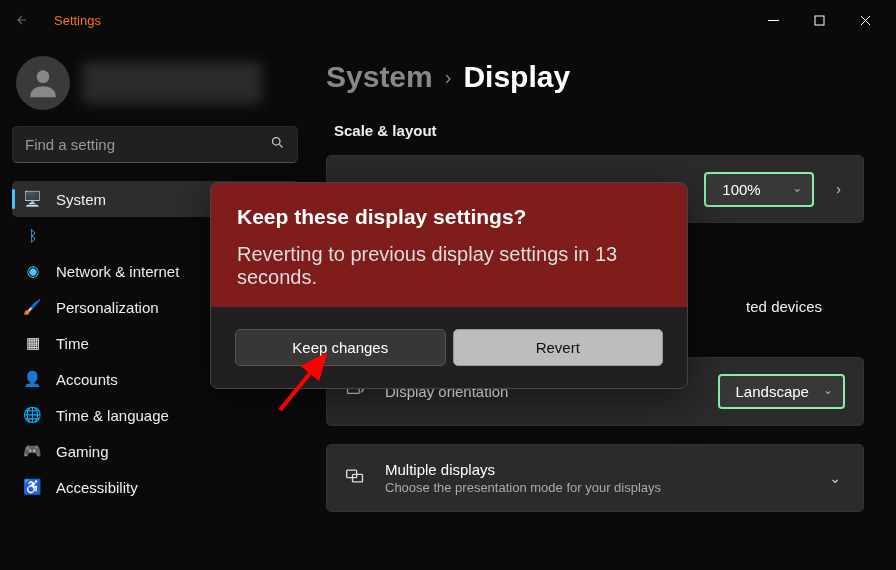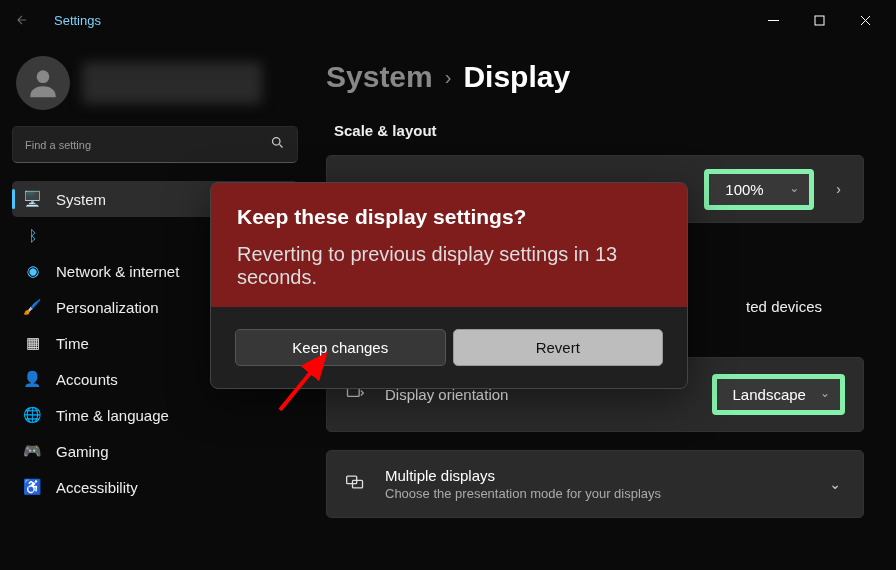--- a/index.html
+++ b/index.html
@@ -1,33 +1,33 @@
 <!DOCTYPE html>
 <html><head>
 <meta charset="utf-8">
 <style>
 * { margin: 0; padding: 0; box-sizing: border-box; font-family: "Segoe UI", sans-serif; }
 body { background: #0a0a0a; color: #fff; width: 896px; height: 570px; overflow: hidden; position: relative; }
 
 .titlebar { height: 40px; display: flex; align-items: center; padding: 0 8px; }
 .back-btn { width: 28px; height: 28px; display: flex; align-items: center; justify-content: center; color: #666; }
-.app-title { margin-left: 18px; font-size: 13px; color: #7dd3fc; }
+.app-title { margin-left: 18px; font-size: 13px; color: #f97316; }
 .window-controls { margin-left: auto; display: flex; }
 .wc { width: 46px; height: 32px; display: flex; align-items: center; justify-content: center; color: #fff; }
 
 .content { display: flex; height: calc(100% - 40px); }
 
 .sidebar { width: 310px; padding: 8px 12px 0 12px; }
 .profile { display: flex; align-items: center; gap: 12px; padding: 8px 4px 16px 4px; }
 .avatar { width: 54px; height: 54px; border-radius: 50%; background: #3a3a3a; display: flex; align-items: center; justify-content: center; }
 .avatar svg { fill: #888; }
 .profile-text { filter: blur(6px); background: #2a2a2a; width: 180px; height: 42px; border-radius: 3px; }
 
 .search-box { display: flex; align-items: center; background: #202020; border: 1px solid #2a2a2a; border-bottom: 1px solid #555; border-radius: 5px; padding: 8px 12px; margin-bottom: 18px; }
-.search-box input { flex: 1; background: transparent; border: none; color: #ccc; font-size: 11px; outline: none; }
+.search-box input { flex: 1; background: transparent; border: none; color: #ccc; font-size: 15px; outline: none; }
 .search-box input::placeholder { color: #999; }
 
 .nav { list-style: none; }
 .nav-item { display: flex; align-items: center; gap: 14px; padding: 9px 12px; border-radius: 5px; font-size: 15px; color: #eee; position: relative; }
 .nav-item.selected { background: #2d2d2d; }
 .nav-item.selected::before { content: ""; position: absolute; left: 0; top: 8px; bottom: 8px; width: 3px; background: #4cc2ff; border-radius: 2px; }
 .nav-icon { width: 18px; height: 18px; display: flex; align-items: center; justify-content: center; font-size: 15px; }
 
 .main { flex: 1; padding: 20px 32px 0 16px; overflow: hidden; }
 .breadcrumb { display: flex; align-items: center; gap: 12px; margin-bottom: 28px; }
@@ -35,21 +35,21 @@
 .breadcrumb-parent { color: #888; }
 .breadcrumb-sep { color: #888; font-size: 20px; }
 
 .section-title { font-size: 15px; font-weight: 600; margin: 8px 0 16px 8px; color: #eee; }
 
 .setting-row { background: #2b2b2b; border: 1px solid #333; border-radius: 5px; padding: 16px 18px; margin-bottom: 4px; display: flex; align-items: center; gap: 18px; }
 .setting-icon { width: 22px; color: #ddd; }
 .setting-text { flex: 1; }
 .setting-label { font-size: 15px; color: #fff; }
 .setting-desc { font-size: 13px; color: #aaa; margin-top: 2px; }
-.dropdown { background: #383838; border: 5px solid #86efac; border-radius: 4px; padding: 7px 10px 7px 16px; display: flex; align-items: flex-start; gap: 14px; font-size: 15px; min-width: 110px; justify-content: space-between;}
+.dropdown { background: #383838; border: 2px solid #86efac; border-radius: 4px; padding: 7px 10px 7px 16px; display: flex; align-items: flex-start; gap: 14px; font-size: 15px; min-width: 110px; justify-content: space-between;}
 .chev { color: #aaa; font-size: 12px; }
 .expand-chev { color: #ccc; font-size: 14px; padding: 0 4px;}
 
 .partial-text { position: absolute; right: 74px; top: 298px; font-size: 15px; color: #eee; }
 
 .dialog-overlay { position: absolute; inset: 0; display: flex; align-items: flex-start; justify-content: center; }
 .dialog { position: absolute; top: 182px; left: 210px; width: 478px; background: #7f1d1d; border: 1px solid #444; border-radius: 8px; overflow: hidden; box-shadow: 0 10px 40px rgba(0,0,0,.5); }
 .dialog-body { padding: 22px 26px 18px; }
 .dialog-title { font-size: 21px; font-weight: 600; margin-bottom: 14px; }
 .dialog-msg { font-size: 20px; color: #ddd; }

